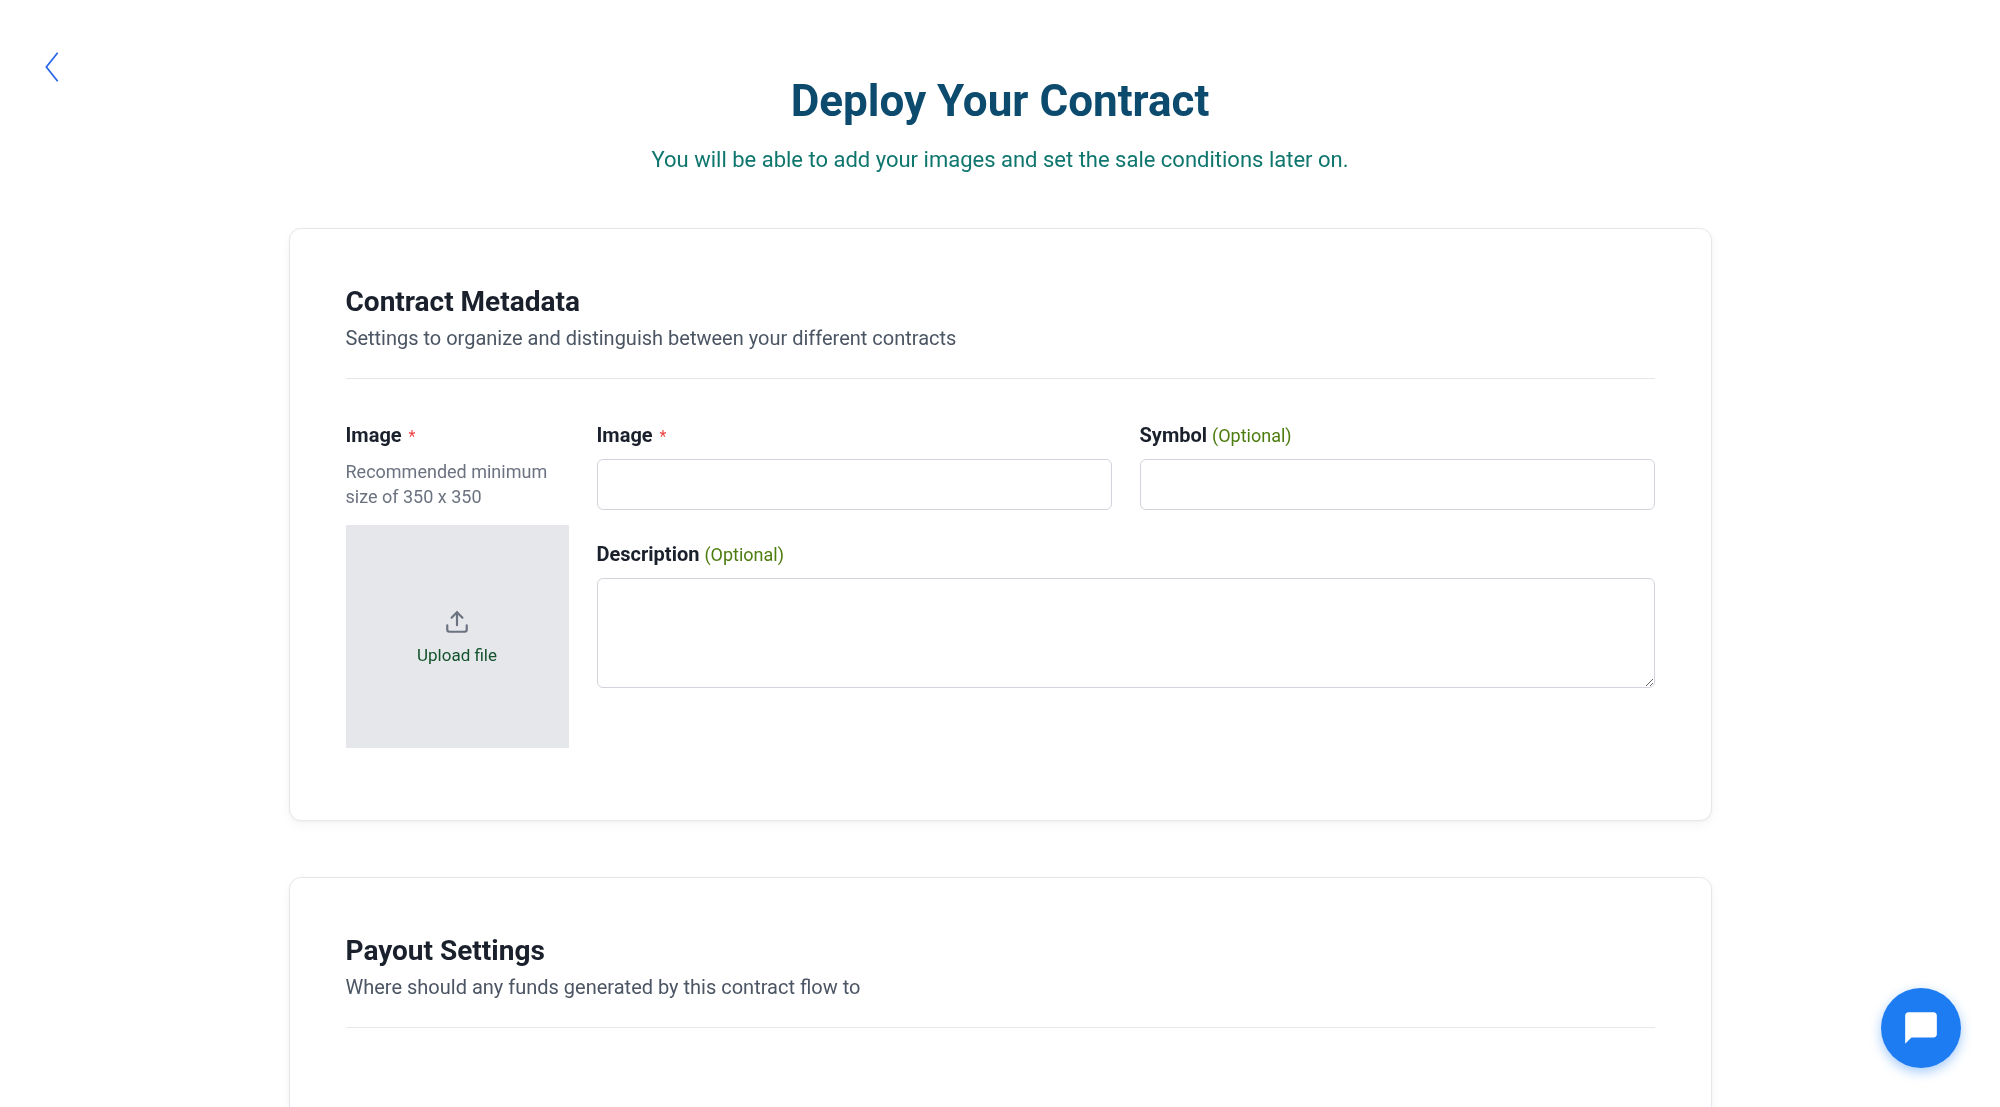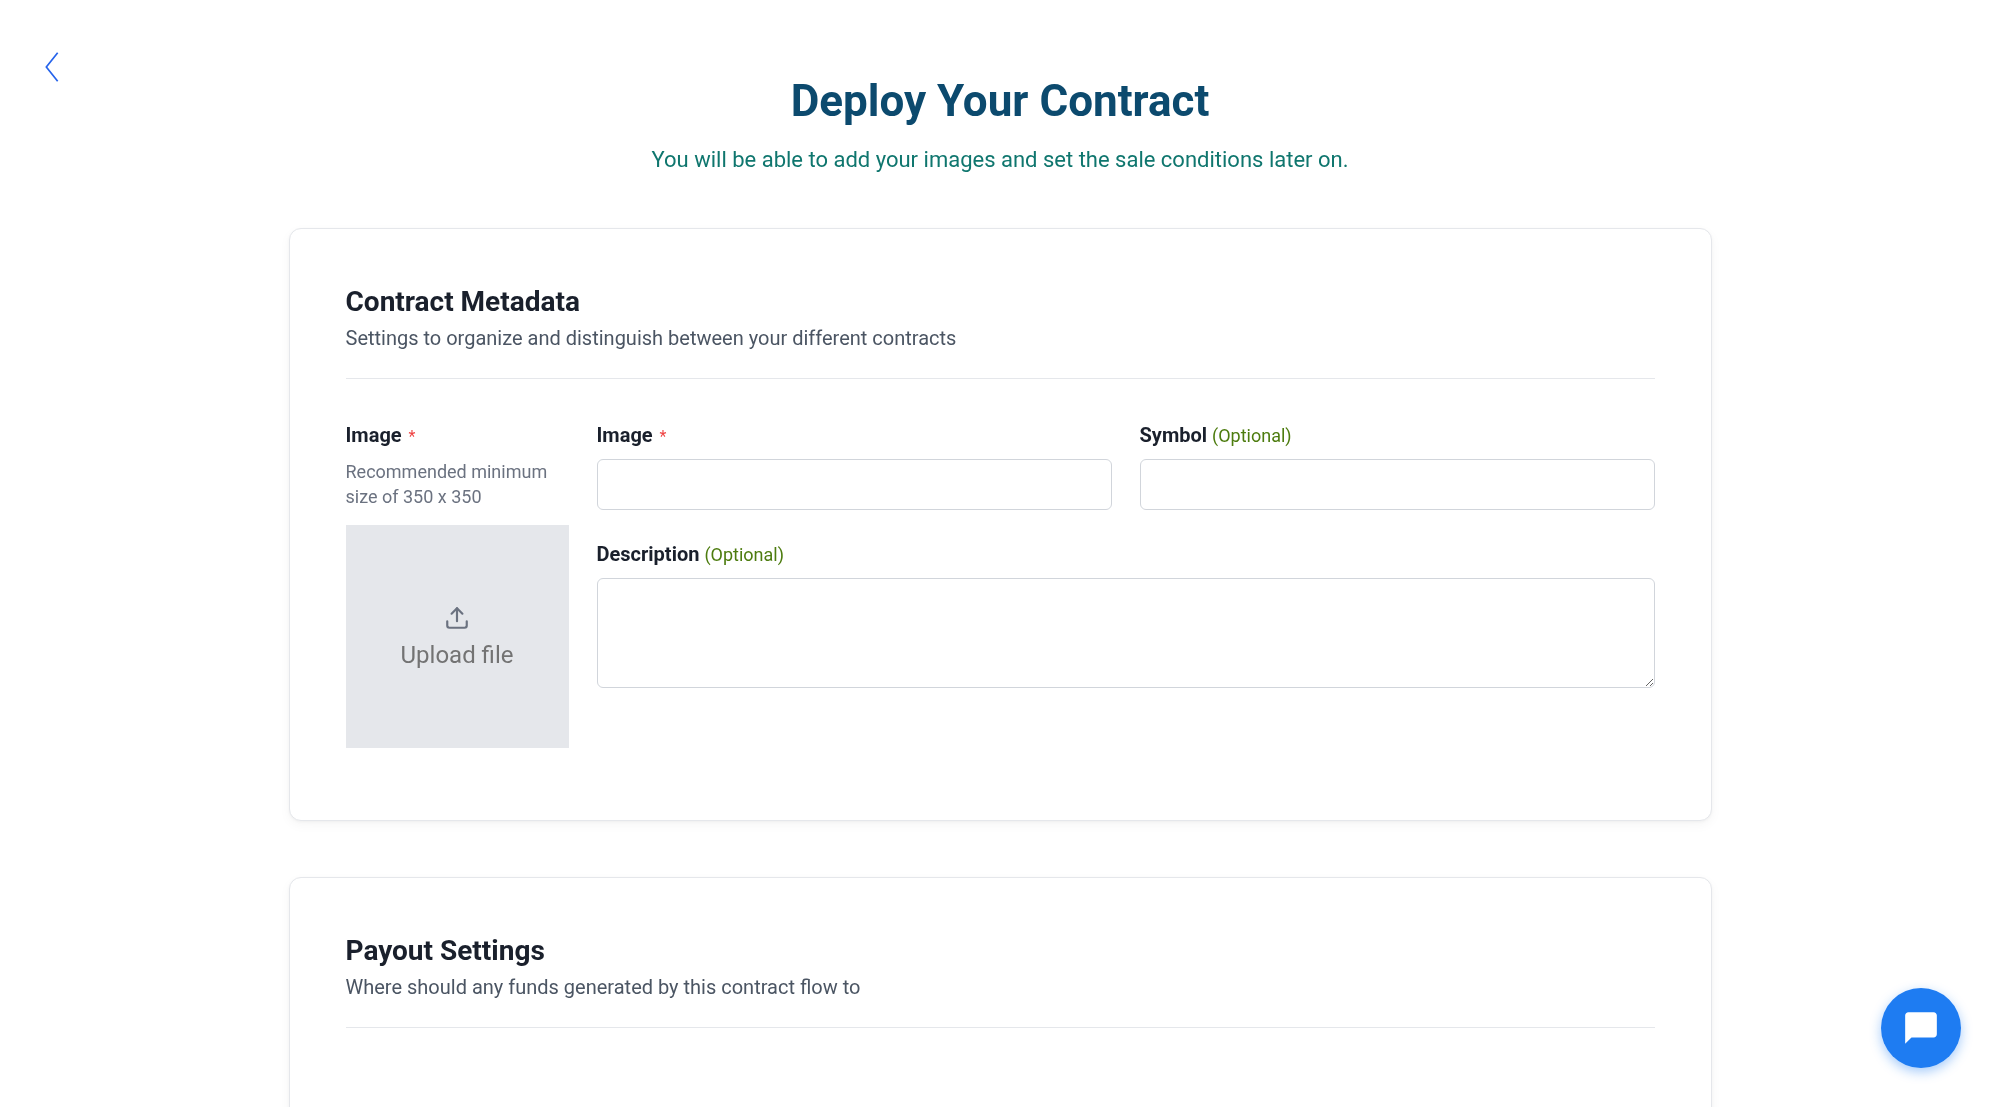--- a/index.html
+++ b/index.html
@@ -150,22 +150,22 @@
       cursor: pointer;
       color: #6b7280;
     }
     
     .upload-box svg {
       width: 26px;
       height: 26px;
     }
     
     .upload-text {
-      font-size: 24px;
-      color: #737373;
+      font-size: 17px;
+      color: #14532d;
     }
     
     .text-input {
       width: 100%;
       height: 51px;
       border: 1px solid #d1d5db;
       border-radius: 6px;
       padding: 0 14px;
       font-size: 18px;
       font-family: inherit;

